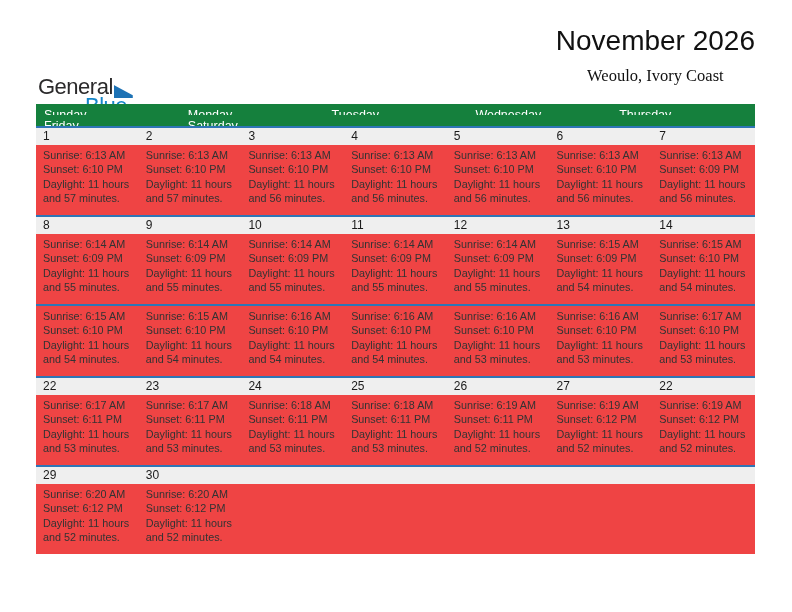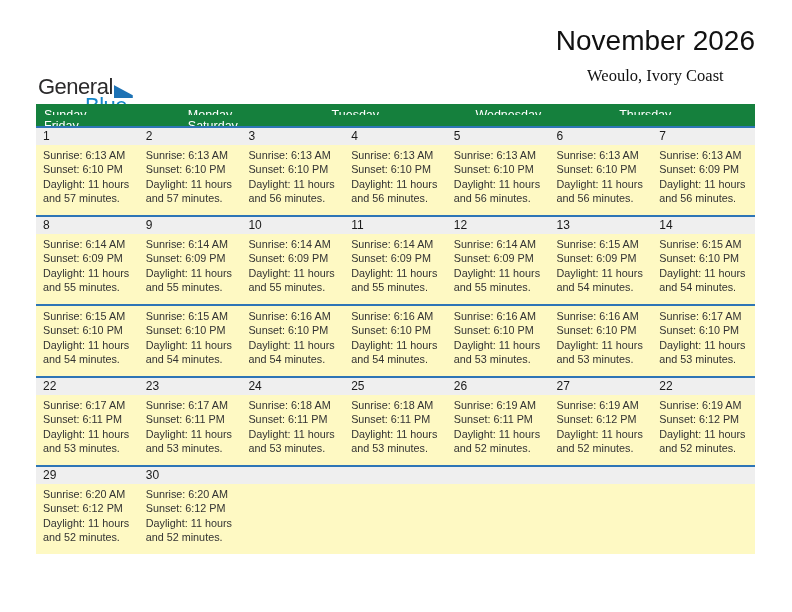--- a/index.html
+++ b/index.html
@@ -45,21 +45,21 @@
   .cal-week { border-top:2px solid #2e75b6; }
   .band {
     display:grid; grid-template-columns:repeat(7,1fr);
     background:#efefef; height:17px;
   }
   .band .num {
     font-size:12px; line-height:17px; padding-left:7px; color:#1a1a1a;
   }
   .details {
     display:grid; grid-template-columns:repeat(7,1fr);
-    height:70px; background:#fef9c3;
+    height:70px; background:#ef4444;
   }
   .details .cell {
     padding:3px 3px 0 7px;
     font-size:10.8px; line-height:14.3px; color:#333;
     white-space:nowrap; overflow:hidden;
   }
 </style>
 </head>
 <body>
 

